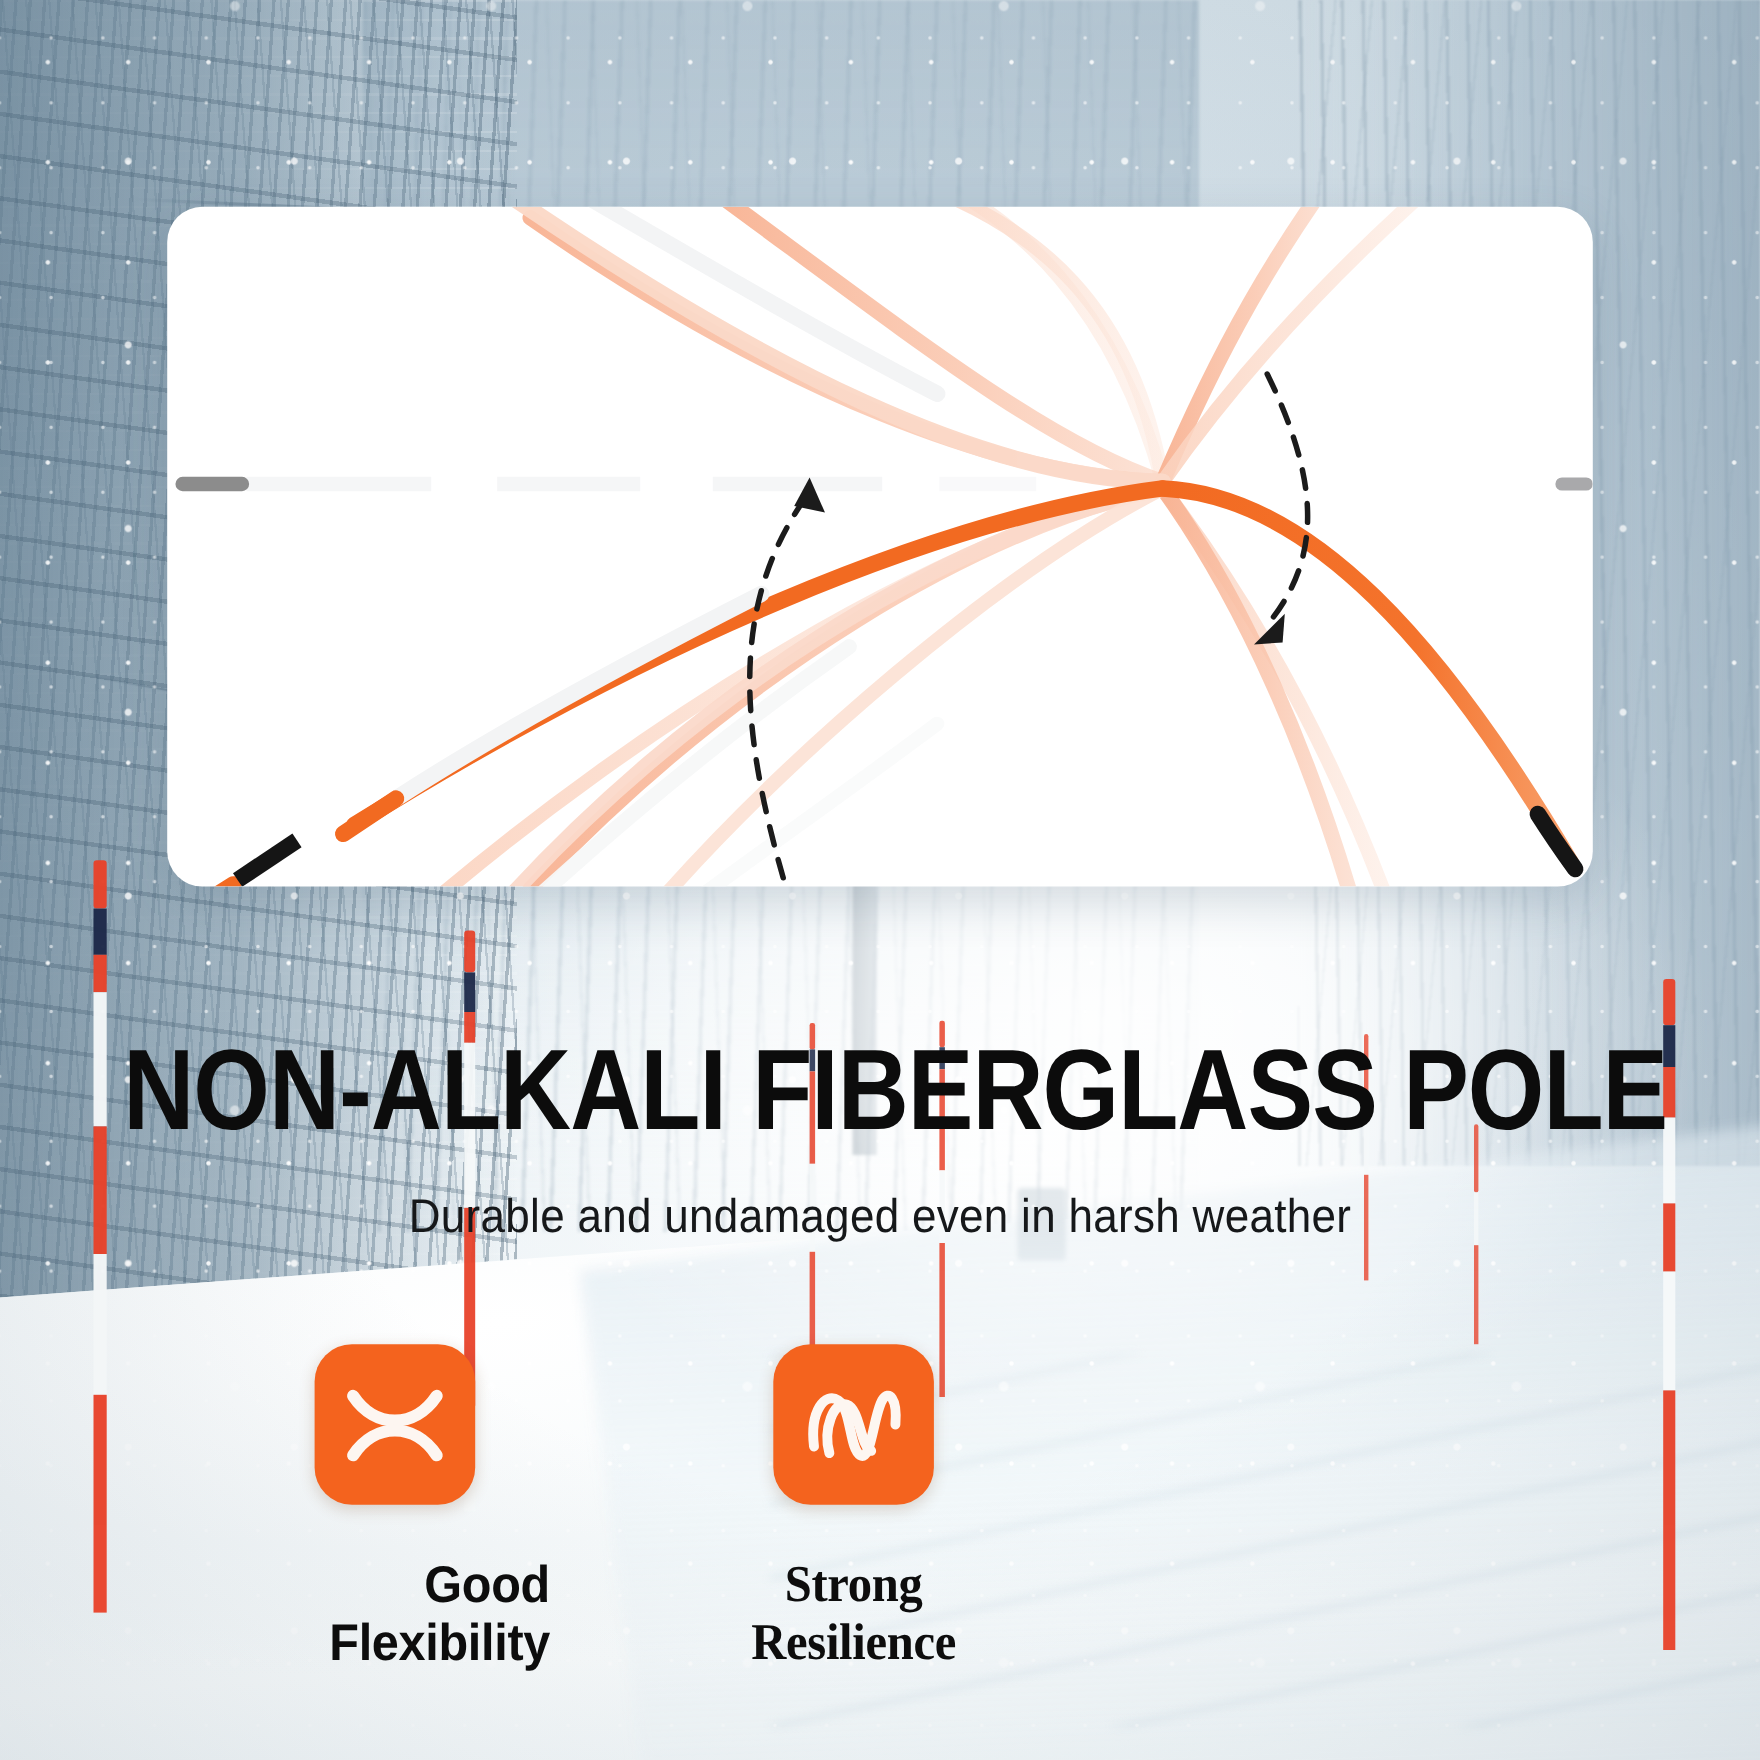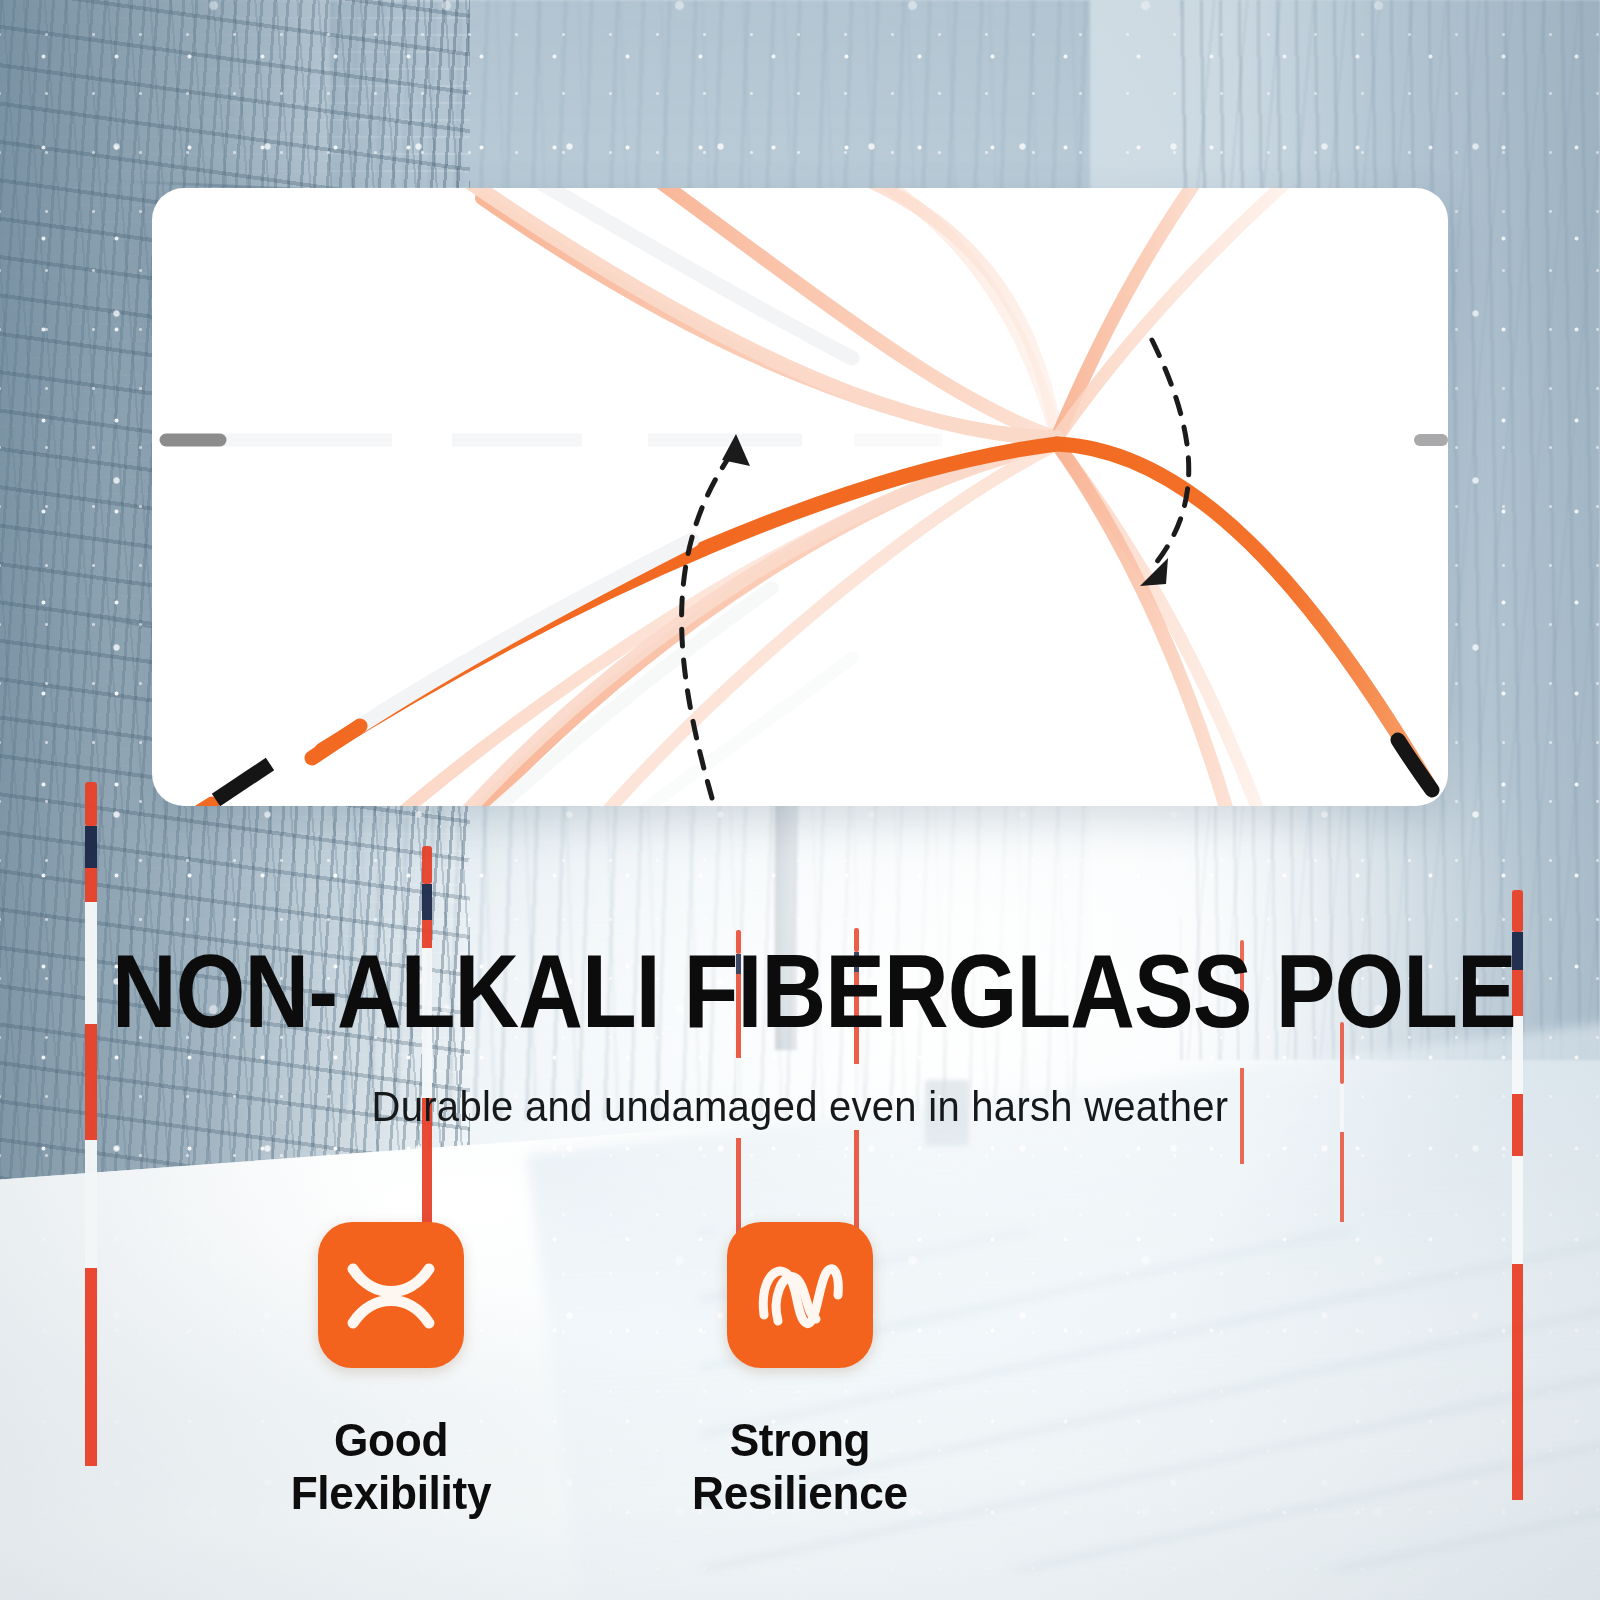--- a/index.html
+++ b/index.html
@@ -327,34 +327,34 @@
         </g>
       </svg>
     </div>
   </div>
 
   <div class="headline">NON-ALKALI FIBERGLASS POLE</div>
   <div class="subhead">Durable and undamaged even in harsh weather</div>
 
   <div class="features">
 
-    <div class="feature" style="left:241px;">
+    <div class="feature" style="left:209px;text-align:right;">
       <div class="feat-icon" style="background:#F4631E;">
         <svg width="104" height="104" viewBox="0 0 104 104">
           <path d="M 14,26 C 34,56 70,56 90,26" fill="none" stroke="#FDF6F1" stroke-width="11" stroke-linecap="round"></path>
           <path d="M 14,80 C 34,50 70,50 90,80" fill="none" stroke="#FDF6F1" stroke-width="11" stroke-linecap="round"></path>
         </svg>
       </div>
       <div class="feat-label">
         <div>Good</div>
         <div>Flexibility</div>
       </div>
     </div>
 
-    <div class="feature" style="left:650px;">
+    <div class="feature" style="left:626px;font-family:Liberation Serif, serif;">
       <div class="feat-icon" style="background:#F4631E;">
         <svg width="104" height="104" viewBox="0 0 104 104">
           <path d="M 16,72 C 12,40 26,22 38,30 C 50,38 48,74 58,80
                    C 68,86 70,44 78,30 C 84,20 92,28 90,52" fill="none" stroke="#FDF6F1" stroke-width="9" stroke-linecap="round" stroke-linejoin="round"></path>
           <path d="M 30,78 C 24,56 34,30 46,34 C 58,38 58,72 68,76" fill="none" stroke="#FDF6F1" stroke-width="9" stroke-linecap="round" stroke-linejoin="round"></path>
         </svg>
       </div>
       <div class="feat-label">
         <div>Strong</div>
         <div>Resilience</div>

